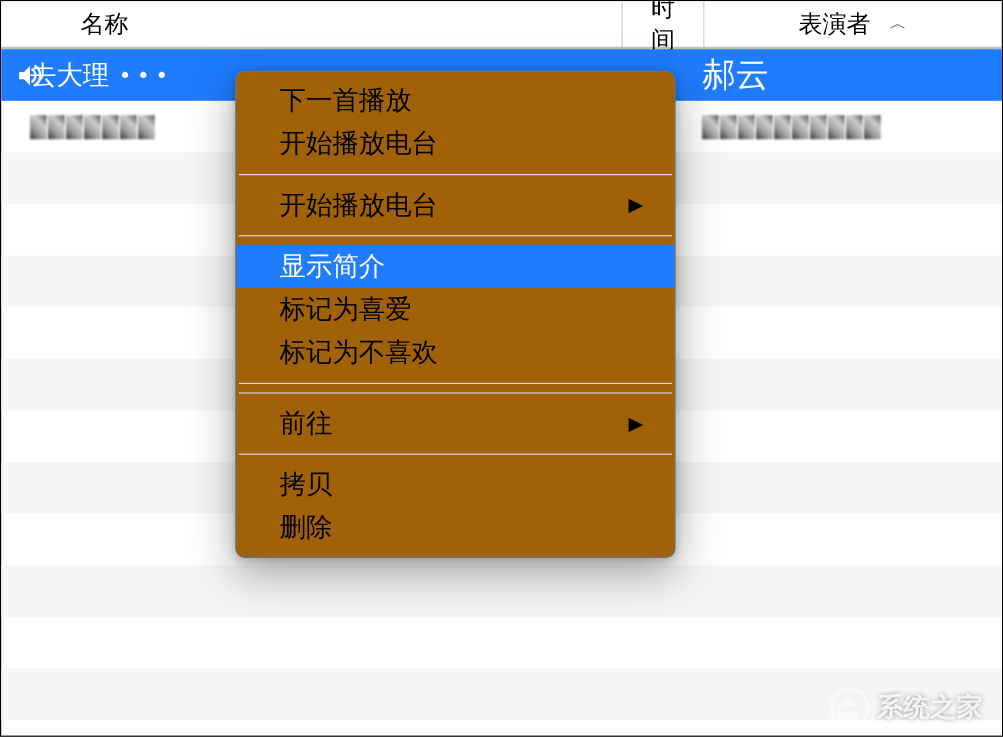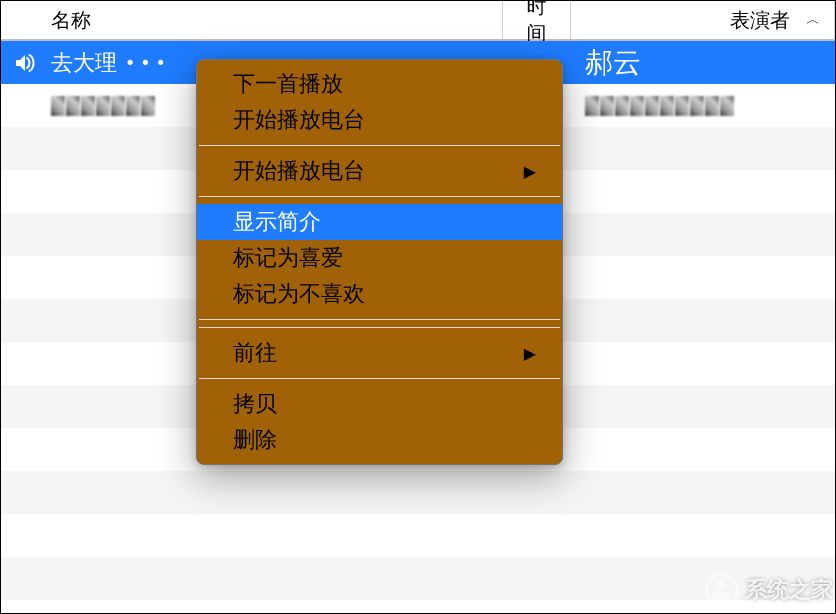--- a/index.html
+++ b/index.html
@@ -20,36 +20,36 @@
       background: #fff;
       font-size: 20px;
       color: #000;
     }
     .header-col {
       display: flex;
       align-items: center;
       padding: 0 14px;
       border-right: 1px solid #d0d0d0;
     }
-    .col-name { width: 502px; padding-left: 50px; }
+    .col-name { width: 502px; padding-left: 50px; margin-left: 16px; }
     .col-time { width: 68px; justify-content: flex-end; text-align: center; }
-    .col-artist { flex: 1; justify-content: flex-end; gap: 16px; }
+    .col-artist { flex: 1; justify-content: center; gap: 16px; }
     .sort-caret { font-size: 14px; color: #555; }
     .rows { position: relative; }
     .row {
       height: 43px;
       display: flex;
       align-items: center;
     }
     .row.stripe { background: #f5f5f5; }
     .row.selected {
       background: #1f7cff;
       color: #fff;
     }
-    .row .cell-name { width: 502px; padding-left: 50px; display: flex; align-items: center; gap: 10px; font-size: 22px;}
+    .row .cell-name { width: 502px; padding-left: 24px; display: flex; align-items: center; gap: 10px; font-size: 22px;}
     .row .cell-time { width: 68px; }
     .row .cell-artist { flex: 1; padding-left: 14px; font-size: 28px; }
     .speaker-icon {
       position: absolute;
       left: 12px;
       color: #fff;
     }
     .speaker-icon svg { display: block; }
     .ellipsis { letter-spacing: 2px; font-weight: bold; font-size: 18px;}
     .pixelated {
@@ -92,21 +92,21 @@
       height: 1px;
       background: #d9d9d9;
       margin: 7px 2px;
     }
     .submenu-arrow {
       font-size: 16px;
       color: #000;
     }
     .watermark {
       position: absolute;
-      right: 2px;
+      right: 16px;
       bottom: 6px;
       display: flex;
       align-items: center;
       gap: 6px;
       color: rgba(255,255,255,0.85);
       text-shadow: 0 0 4px rgba(0,0,0,0.6);
       font-size: 22px;
       font-weight: bold;
       opacity: 0.6;
     }

